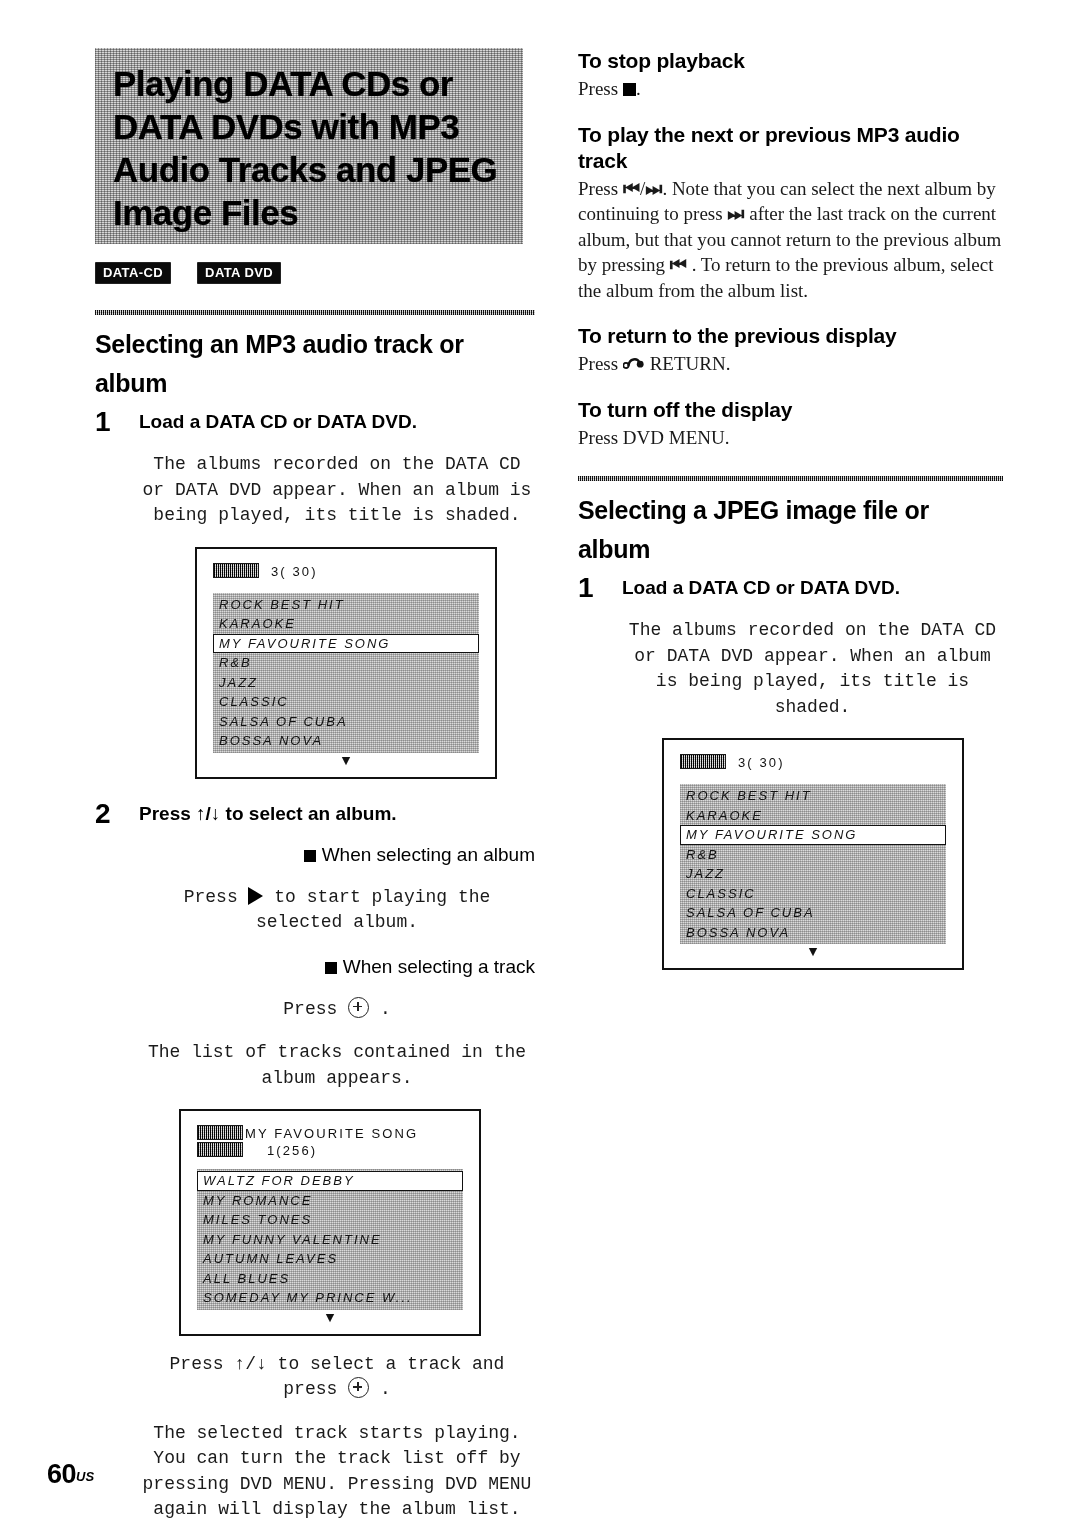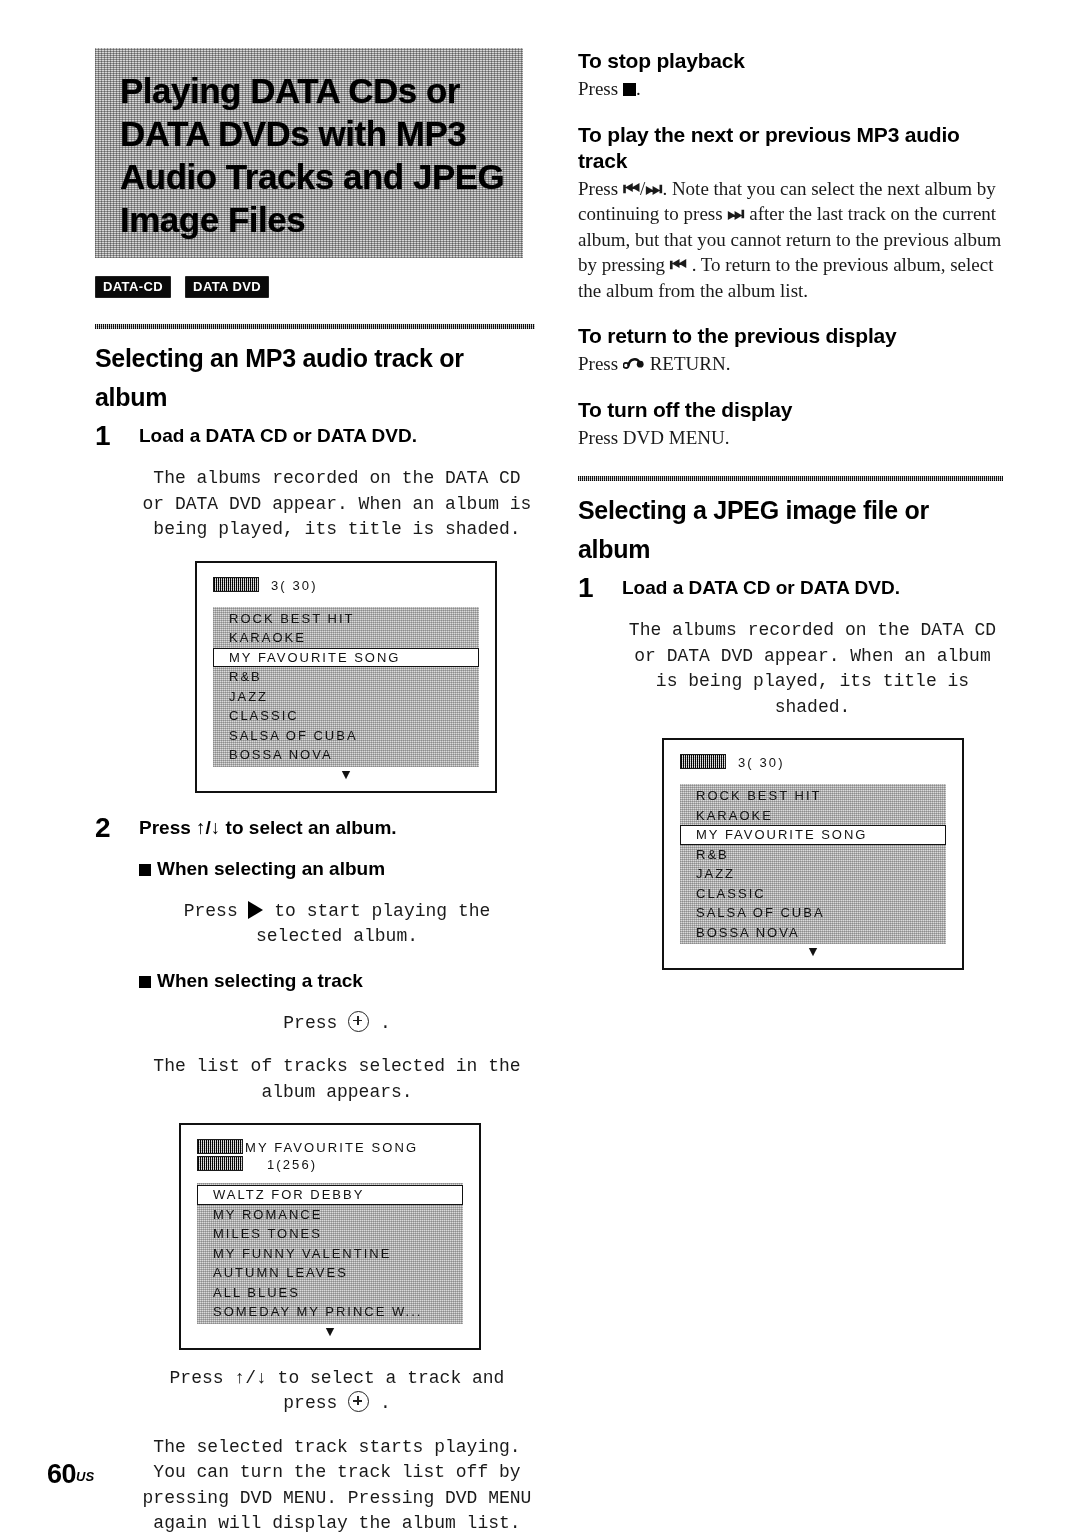--- a/index.html
+++ b/index.html
@@ -25,33 +25,33 @@
     position:relative;
     width:428px;
     padding:14px 10px 10px 18px;
     box-sizing:border-box;
     background-color:#d6d6d6;
     background-image:
       repeating-linear-gradient(0deg, rgba(0,0,0,.34) 0px, rgba(0,0,0,.34) 1px, rgba(255,255,255,0) 1px, rgba(255,255,255,0) 2px),
       repeating-linear-gradient(90deg, rgba(0,0,0,.30) 0px, rgba(0,0,0,.30) 1px, rgba(255,255,255,0) 1px, rgba(255,255,255,0) 3px);
   }
   .title-block h1{
-    margin:7px;
+    margin:0;
     font-family:"Liberation Sans", sans-serif;
     font-weight:bold;
     font-size:35px;
     line-height:43px;
     letter-spacing:-0.5px;
     color:#000;
     text-shadow:0 0 1px rgba(0,0,0,.6);
   }
   .title-line{display:block;}
 
   
-  .badges{margin-top:18px;display:flex;gap:14px;}
+  .badges{margin-top:18px;display:flex;gap:26px;}
   .badge{
     display:inline-block;
     background:#0a0a0a;
     color:#fff;
     font-family:"Liberation Sans", sans-serif;
     font-weight:bold;
     font-size:13px;
     letter-spacing:0.4px;
     padding:4px 8px 4px 8px;
     line-height:14px;
@@ -123,24 +123,25 @@
     font-size:18px;
     line-height:25.5px;
     color:#1a1a1a;
     text-align:center;
   }
 
   
   .bul{
     margin:16px 0 1px 0;
     font-family:"Liberation Sans", sans-serif;
-    font-weight:bold;
+    font-weight:normal;
     font-size:19px;
     line-height:25px;
     color:#000;
+    text-align:right;
   }
   .bul .sq{
     display:inline-block;
     width:12px;height:12px;
     background:#000;
     margin-right:6px;
     vertical-align:-1px;
   }
 
   
@@ -229,25 +230,26 @@
       repeating-linear-gradient(0deg, rgba(0,0,0,.22) 0px, rgba(0,0,0,.22) 1px, rgba(255,255,255,0) 1px, rgba(255,255,255,0) 2px),
       repeating-linear-gradient(90deg, rgba(0,0,0,.18) 0px, rgba(0,0,0,.18) 1px, rgba(255,255,255,0) 1px, rgba(255,255,255,0) 2px);
     padding:2px 0;
   }
   .scr-row{
     font-family:"Liberation Sans", sans-serif;
     font-size:13px;
     line-height:17.5px;
     letter-spacing:2.0px;
     color:#111;
-    padding:0 15px;
+    padding:0 5px;
     white-space:nowrap;
     overflow:hidden;
     box-sizing:border-box;
     border:1px solid transparent;
+    font-style:italic;
   }
   .scr-row.sel{
     background:#ffffff;
     border:1px solid #111;
     background-image:none;
   }
   .scr-arrow{
     text-align:center;
     font-size:11px;
     line-height:12px;
@@ -333,21 +335,21 @@
 
       <p class="bul">
         <span class="sq"></span><span>When selecting an album</span>
       </p>
       <p class="step-body"><span>Press </span><span class="g-play"></span><span> to start playing the selected album.</span></p>
 
       <p class="bul">
         <span class="sq"></span><span>When selecting a track</span>
       </p>
       <p class="step-body"><span>Press </span><span class="g-plus"></span><span> .</span></p>
-      <p class="step-body">The list of tracks selected in the album appears.</p>
+      <p class="step-body">The list of tracks contained in the album appears.</p>
 
       <div class="screen-wrap" style="margin-left:40px;">
         <div class="screen">
           <div class="scr-head">
             <div class="scr-icons">
               <div class="scr-icon"></div>
               <div class="scr-icon"></div>
             </div>
             <div>
               <div class="scr-head-text tight">MY FAVOURITE SONG</div>

